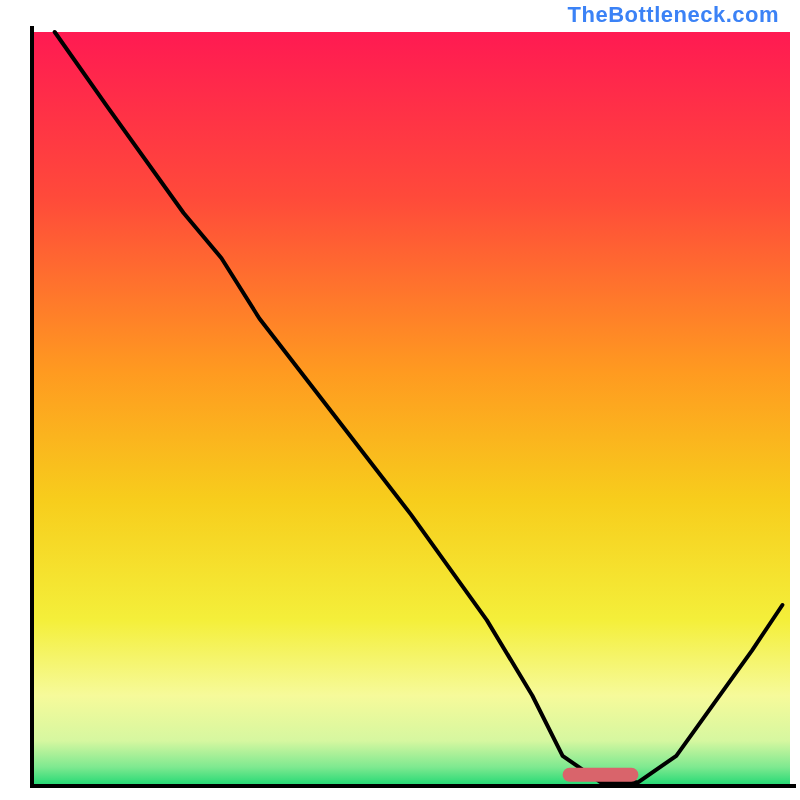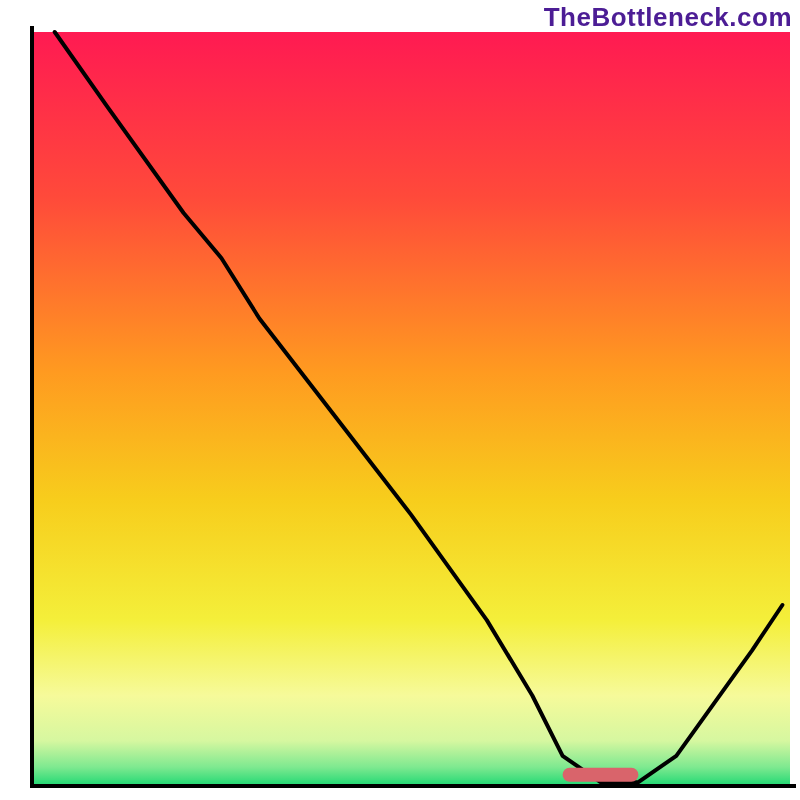--- a/index.html
+++ b/index.html
@@ -11,25 +11,25 @@
     overflow: hidden;
   }
   .chart-container {
     position: relative;
     width: 800px;
     height: 800px;
   }
   .watermark {
     position: absolute;
     top: 2px;
-    right: 8px;
+    right: 21px;
     font-family: Arial, Helvetica, sans-serif;
-    font-size: 26px;
+    font-size: 22px;
     font-weight: bold;
-    color: #4c1d95;
+    color: #3b82f6;
     letter-spacing: 0.5px;
     z-index: 10;
   }
   svg.plot {
     position: absolute;
     left: 0;
     top: 0;
   }
 </style>
 </head>

